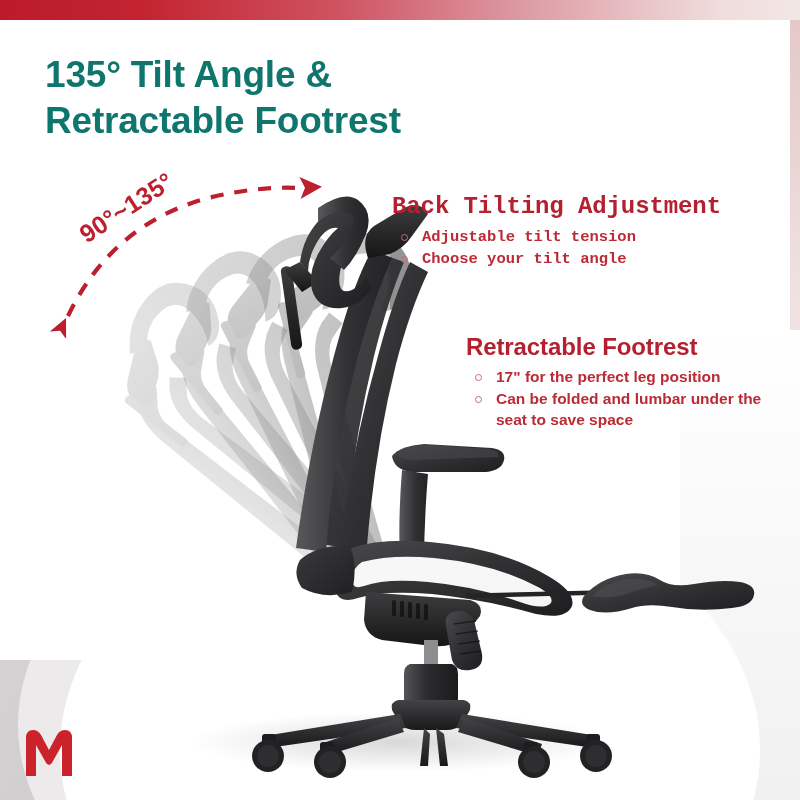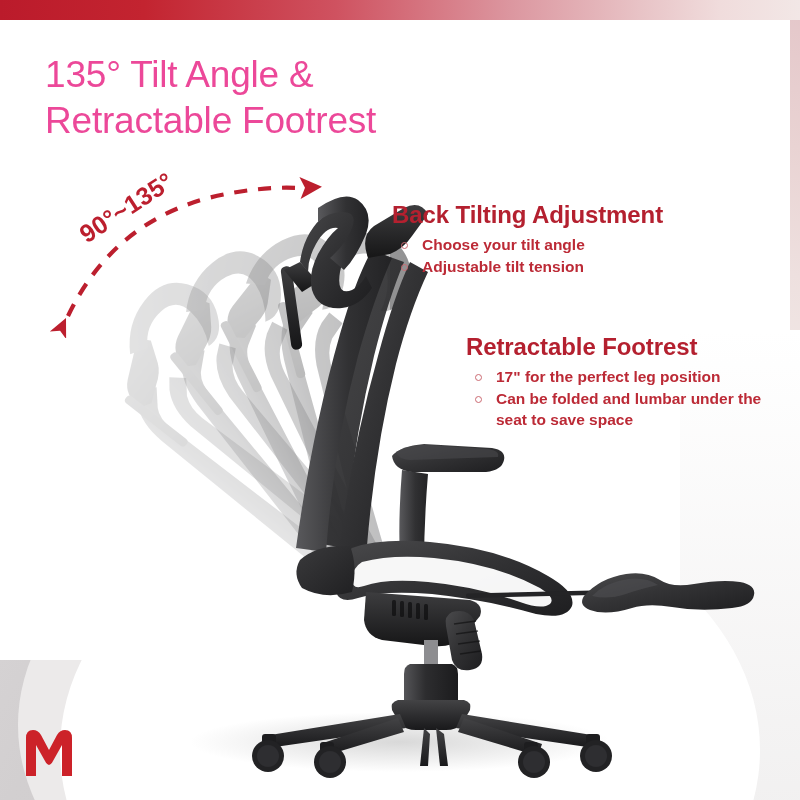--- a/index.html
+++ b/index.html
@@ -112,31 +112,31 @@
 
   
   .headline {
     position: absolute;
     left: 45px;
     top: 52px;
     width: 520px;
     z-index: 20;
     font-size: 37px;
     line-height: 1.24;
-    font-weight: 400;
-    color: #ec4899;
+    font-weight: 700;
+    color: #0f766e;
     letter-spacing: -0.2px;
   }
   .headline .l2 { display: block; }
 
   .section {
     position: absolute;
     z-index: 20;
   }
-  #sec-back { left: 392px; top: 201px; width: 360px; }
+  #sec-back { left: 392px; top: 193px; width: 360px; font-family: Liberation Mono, monospace; }
   #sec-foot { left: 466px; top: 333px; width: 320px; }
 
   .sec-title {
     font-size: 24px;
     font-weight: 700;
     color: #b4202f;
     line-height: 1.2;
     margin-bottom: 5px;
     letter-spacing: -0.1px;
   }
@@ -447,25 +447,25 @@
   <h1 class="headline">
     <span class="l1">135° Tilt Angle &amp;</span>
     <span class="l2">Retractable Footrest</span>
   </h1>
 
   <div class="section" id="sec-back">
     <div class="sec-title">Back Tilting Adjustment</div>
     <ul class="bullets">
       <li>
         <span class="ring"></span>
-        <span>Choose your tilt angle</span>
+        <span>Adjustable tilt tension</span>
       </li>
       <li>
         <span class="ring"></span>
-        <span>Adjustable tilt tension</span>
+        <span>Choose your tilt angle</span>
       </li>
     </ul>
   </div>
 
   <div class="section" id="sec-foot">
     <div class="sec-title">Retractable Footrest</div>
     <ul class="bullets">
       <li>
         <span class="ring"></span>
         <span>17" for the perfect leg position</span>

